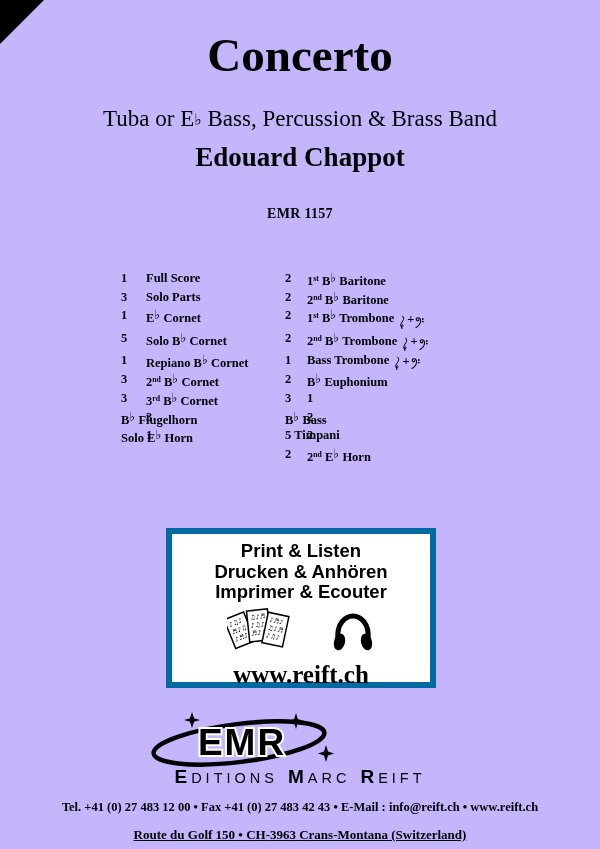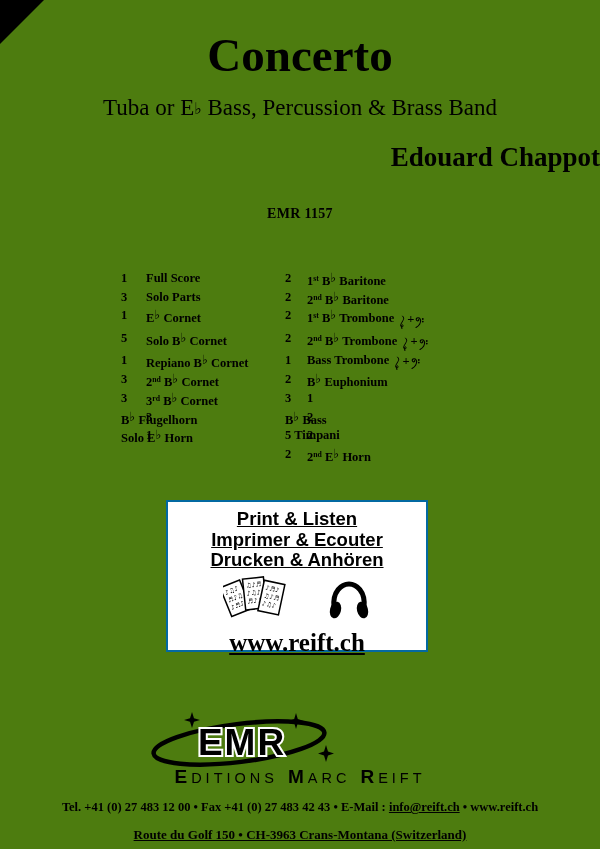--- a/index.html
+++ b/index.html
@@ -1,57 +1,57 @@
 <!DOCTYPE html>
 <html><head>
 <meta charset="utf-8">
 <style>
   html,body{margin:0;padding:0;background:#fff;}
-  #page{position:relative;width:600px;height:849px;background:#4d7c0f;color:#000;
+  #page{position:relative;width:600px;height:849px;background:#c4b5fd;color:#000;
         font-family:"Liberation Serif",serif;overflow:hidden;}
   .centered{position:absolute;left:0;width:600px;text-align:center;}
 
   .corner-fold{position:absolute;top:0;left:0;width:44px;height:44px;background:#000;
                clip-path:polygon(0 0,100% 0,0 100%);}
 
   .title{top:30px;font-size:47px;font-weight:bold;line-height:1.1;}
-  .subtitle{top:95px;font-size:23px;font-weight:normal;}
-  .composer{top:142px;font-size:27px;font-weight:bold;text-align:right;}
+  .subtitle{top:106px;font-size:23px;font-weight:normal;}
+  .composer{top:142px;font-size:27px;font-weight:bold;}
   .catalog{top:206px;font-size:14px;font-weight:bold;letter-spacing:.3px;}
 
   .instruments{position:absolute;top:270px;left:121px;display:grid;
                grid-template-columns:25px 139px 22px auto;}
   .instruments span{font-size:12.5px;font-weight:bold;line-height:16.2px;white-space:nowrap;}
   sup.ord{font-size:62%;line-height:0;vertical-align:4px;}
   .flat{font-family:"DejaVu Sans",sans-serif;font-size:9.5px;vertical-align:2.5px;}
   .subtitle .flat{font-size:16px;vertical-align:1px;font-weight:normal;}
   .clefs{display:inline-block;vertical-align:-3px;}
   .clefs svg{vertical-align:middle;}
   .clef-plus{font-size:10px;font-weight:bold;vertical-align:2px;margin:0 1px;}
 
-  .promo{position:absolute;top:500px;left:166px;width:258px;height:148px;
-         border:2px solid #0369a1;background:#fff;text-align:center;
-         font-family:"Liberation Sans",sans-serif;text-decoration:underline;}
+  .promo{position:absolute;top:528px;left:166px;width:258px;height:148px;
+         border:6px solid #0369a1;background:#fff;text-align:center;
+         font-family:"Liberation Sans",sans-serif;}
   .promo-line{font-size:18.5px;font-weight:bold;line-height:20.5px;}
   .promo-line:first-child{margin-top:7px;}
   .promo-icons{display:flex;justify-content:center;align-items:center;gap:38px;
                height:54px;margin-top:3px;}
   .promo-web{font-family:"Liberation Serif",serif;font-size:25px;font-weight:bold;
              line-height:26px;margin-top:2px;}
 
   .logo-wrap{position:absolute;top:711px;left:0;width:483px;display:flex;justify-content:center;}
 
   .editions{top:766px;font-family:"Liberation Sans",sans-serif;letter-spacing:4px;white-space:nowrap;}
   .ed-word{margin:4px 5px;}
   .ed-big{font-size:19px;font-weight:bold;}
   .ed-rest{font-size:14.5px;font-weight:normal;}
 
   .address{top:827px;font-size:13px;font-weight:bold;text-decoration:underline;}
   .contact{top:800px;font-size:12.5px;font-weight:bold;}
-  .email-link{text-decoration:underline;}
+  .email-link{}
 </style>
 </head>
 <body>
 
 <div id="page">
 
   <div class="corner-fold"></div>
 
   <div class="centered title">Concerto</div>
 
@@ -119,22 +119,22 @@
       <span></span>
       <span></span>
       <span>2</span>
       <span>2<sup class="ord">nd</sup> E<span class="flat">♭</span> Horn</span>
       <span></span>
       <span></span>
     </div>
 
   <div class="promo">
     <div class="promo-line">Print &amp; Listen</div>
+    <div class="promo-line">Drucken &amp; Anhören</div>
     <div class="promo-line">Imprimer &amp; Ecouter</div>
-    <div class="promo-line">Drucken &amp; Anhören</div>
     <div class="promo-icons">
       <svg width="66" height="54" viewBox="0 0 66 54">
         <g transform="translate(2,9) rotate(-22 10 15)">
           <rect x="0" y="0" width="21" height="31" fill="#fff" stroke="#000" stroke-width="1.5"></rect>
           <text x="2.5" y="9" font-size="6.5" font-family="DejaVu Sans,sans-serif">♪♫♪</text>
           <text x="2.5" y="17" font-size="6.5" font-family="DejaVu Sans,sans-serif">♬♪♫</text>
           <text x="2.5" y="25" font-size="6.5" font-family="DejaVu Sans,sans-serif">♪♬♪</text>
         </g>
         <g transform="translate(21,4) rotate(-6 10 15)">
           <rect x="0" y="0" width="21" height="31" fill="#fff" stroke="#000" stroke-width="1.5"></rect>

